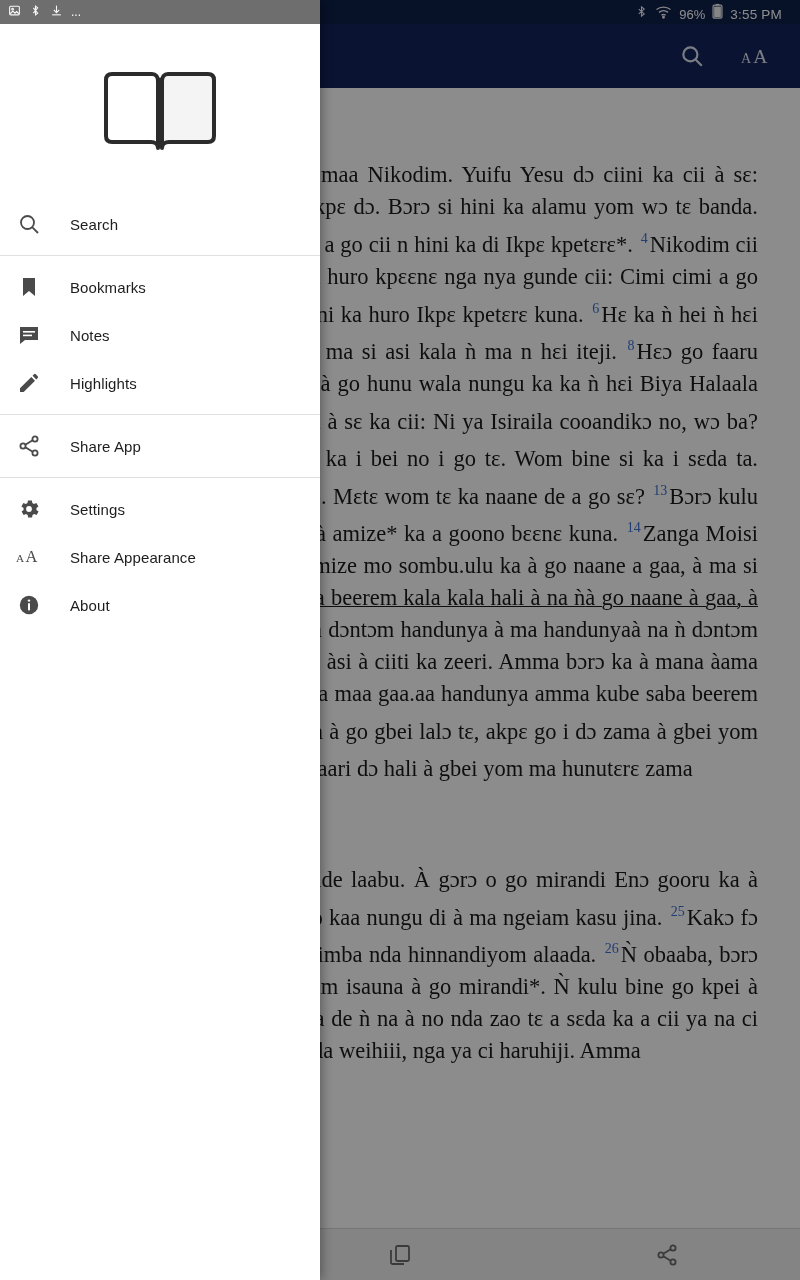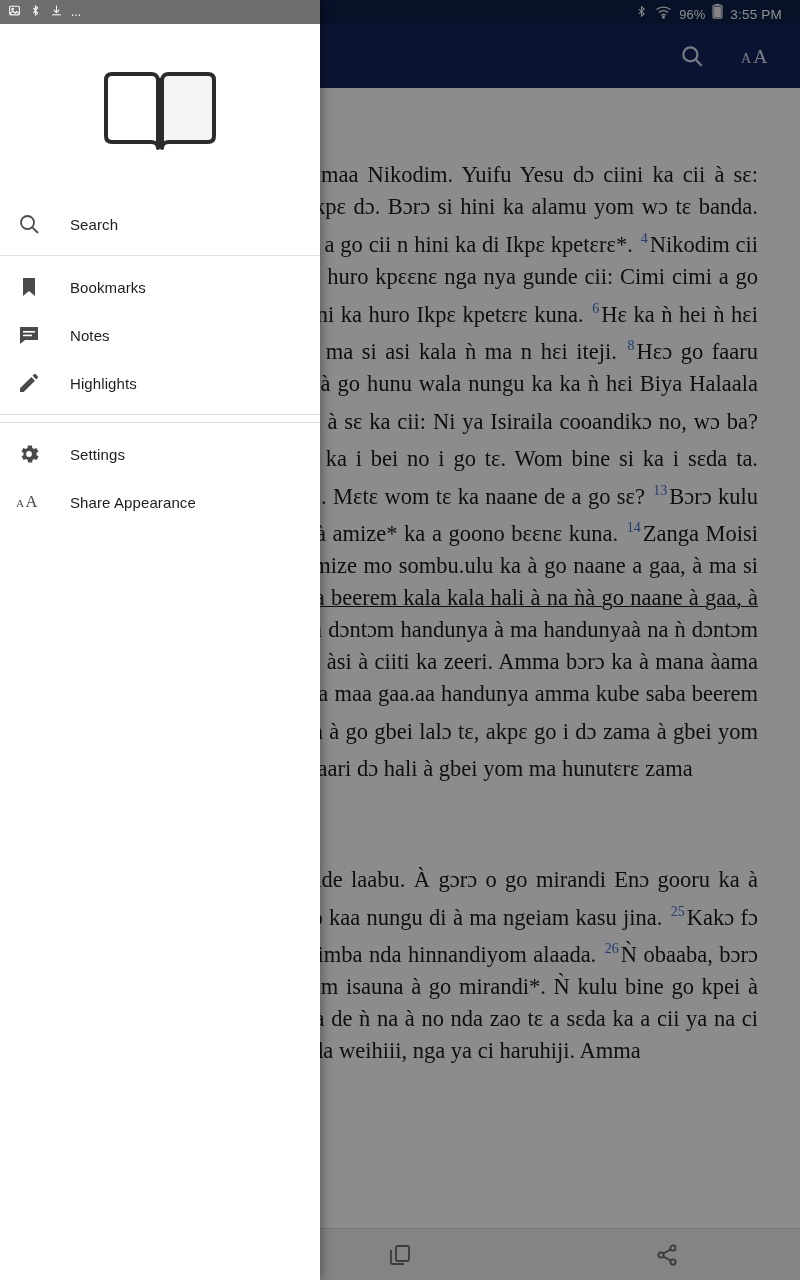--- a/index.html
+++ b/index.html
@@ -322,20 +322,32 @@
           <svg width="24" height="24" viewBox="0 0 24 24" fill="#4a4a4a">
             <path d="M3 17.3V21h3.7L18 9.7 14.3 6 3 17.3z"></path>
             <path d="M20.7 7l-1.4 1.4-3.7-3.7L17 3.3a1.3 1.3 0 0 1 1.8 0l1.9 1.9a1.3 1.3 0 0 1 0 1.8z"></path>
           </svg>
         </span>
         <span class="menu-label">Highlights</span>
       </div>
 
       <div class="divider"></div>
 
+      <div class="menu-item">
+        <span class="menu-icon">
+          <svg width="24" height="24" viewBox="0 0 24 24" fill="none" stroke="#4a4a4a" stroke-width="1.8">
+            <circle cx="18" cy="5" r="2.6"></circle>
+              <circle cx="6" cy="12" r="2.6"></circle>
+              <circle cx="18" cy="19" r="2.6"></circle>
+            <line x1="8.3" y1="10.8" x2="15.7" y2="6.2"></line>
+              <line x1="8.3" y1="13.2" x2="15.7" y2="17.8"></line>
+          </svg>
+        </span>
+        <span class="menu-label">Share App</span>
+      </div>
 
       <div class="divider"></div>
 
       <div class="menu-item">
         <span class="menu-icon">
           <svg width="24" height="24" viewBox="0 0 24 24" fill="#4a4a4a">
             <path d="M19.4 13a7.6 7.6 0 0 0 0-2l2-1.6-2-3.4-2.4 1a7.5 7.5 0 0 0-1.7-1l-.4-2.6h-4l-.4 2.6a7.5 7.5 0 0 0-1.7 1l-2.4-1-2 3.4L6.6 11a7.6 7.6 0 0 0 0 2l-2 1.6 2 3.4 2.4-1a7.5 7.5 0 0 0 1.7 1l.4 2.6h4l.4-2.6a7.5 7.5 0 0 0 1.7-1l2.4 1 2-3.4z"></path>
             <circle cx="12" cy="12" r="2.9" fill="#ffffff"></circle>
           </svg>
         </span>
@@ -345,17 +357,27 @@
       <div class="menu-item">
         <span class="menu-icon">
           <svg width="26" height="24" viewBox="0 0 30 24" fill="#4a4a4a">
             <text x="0" y="18" font-family="Liberation Serif, serif" font-size="13">A</text>
             <text x="11" y="18" font-family="Liberation Serif, serif" font-size="19">A</text>
           </svg>
         </span>
         <span class="menu-label">Share Appearance</span>
       </div>
 
+      <div class="menu-item">
+        <span class="menu-icon">
+          <svg width="24" height="24" viewBox="0 0 24 24" fill="#4a4a4a">
+            <circle cx="12" cy="12" r="9.2"></circle>
+            <rect x="11" y="10.3" width="2" height="7" fill="#ffffff"></rect>
+            <circle cx="12" cy="7.6" r="1.2" fill="#ffffff"></circle>
+          </svg>
+        </span>
+        <span class="menu-label">About</span>
+      </div>
 
     </div>
   </div>
 
 </div>
 
 </body></html>

